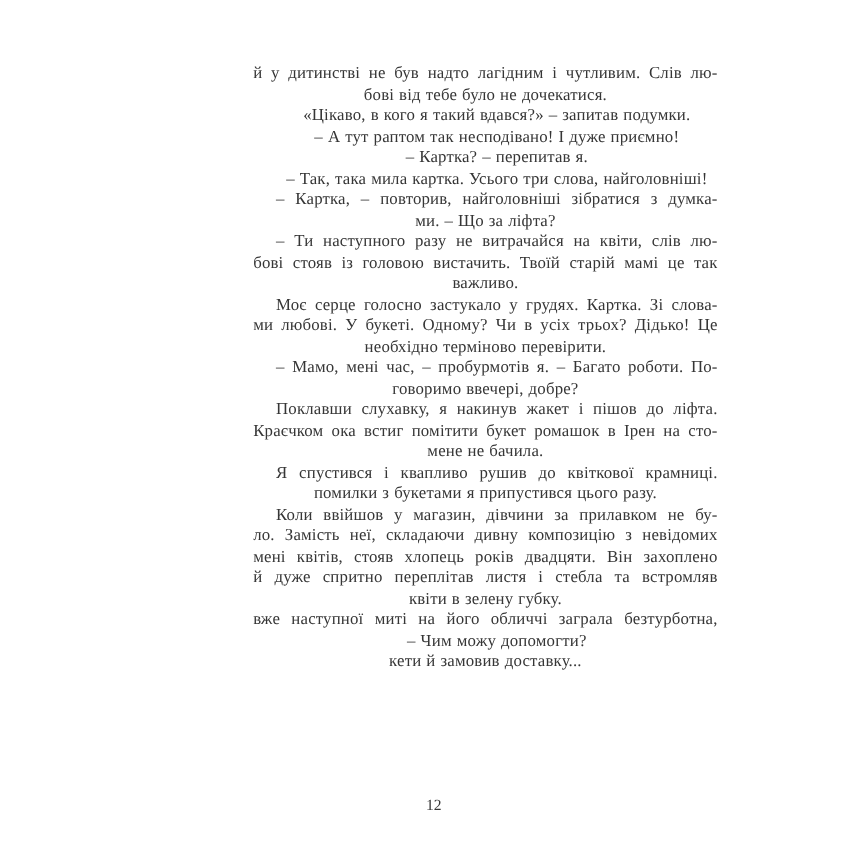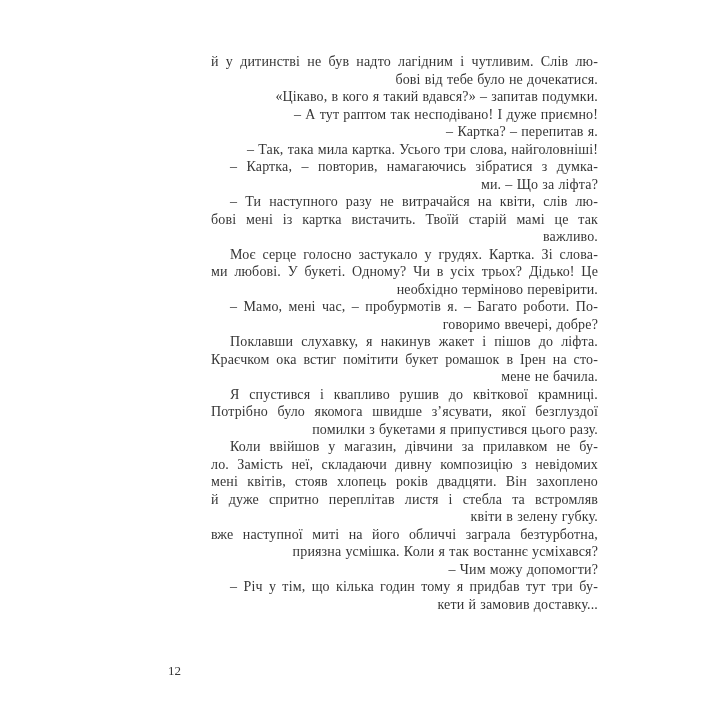--- a/index.html
+++ b/index.html
@@ -23,71 +23,69 @@
     left:168px;top:53px;
     width:387px;
     color:var(--text-color);
     font-size:14px;
     line-height:17.5px;
     margin-left:43px;
   }
   .line{
     height:17.5px;
     overflow:hidden;
-    text-align:right;
+    text-align:center;
     letter-spacing:0.15px;
     word-spacing:0.5px;
   }
   .line.j{
     text-align:justify;
     text-align-last:justify;
   }
   .line.ind{
     text-indent:19px;
   }
   .page-number{
     position:absolute;
     left:168px;top:663px;
     width:387px;
+    text-align:center;
     color:var(--text-color);
     font-size:13px;
   }
 </style>
 </head>
 <body>
 
 <div class="page">
   <main class="text-block">
       <div class="line j">й у дитинстві не був надто лагідним і чутливим. Слів лю-</div>
       <div class="line">бові від тебе було не дочекатися.</div>
       <div class="line ind">«Цікаво, в кого я такий вдався?» – запитав подумки.</div>
       <div class="line ind">– А тут раптом так несподівано! І дуже приємно!</div>
       <div class="line ind">– Картка? – перепитав я.</div>
       <div class="line ind">– Так, така мила картка. Усього три слова, найголовніші!</div>
-      <div class="line j ind">– Картка, – повторив, намагаючись зібратися з думка-</div>
+      <div class="line j ind">– Картка, – повторив, найголовніші зібратися з думка-</div>
       <div class="line">ми. – Що за ліфта?</div>
       <div class="line j ind">– Ти наступного разу не витрачайся на квіти, слів лю-</div>
-      <div class="line j">бові мені із картка вистачить. Твоїй старій мамі це так</div>
+      <div class="line j">бові стояв із головою вистачить. Твоїй старій мамі це так</div>
       <div class="line">важливо.</div>
       <div class="line j ind">Моє серце голосно застукало у грудях. Картка. Зі слова-</div>
       <div class="line j">ми любові. У букеті. Одному? Чи в усіх трьох? Дідько! Це</div>
       <div class="line">необхідно терміново перевірити.</div>
       <div class="line j ind">– Мамо, мені час, – пробурмотів я. – Багато роботи. По-</div>
       <div class="line">говоримо ввечері, добре?</div>
       <div class="line j ind">Поклавши слухавку, я накинув жакет і пішов до ліфта.</div>
       <div class="line j">Краєчком ока встиг помітити букет ромашок в Ірен на сто-</div>
       <div class="line">мене не бачила.</div>
       <div class="line j ind">Я спустився і квапливо рушив до квіткової крамниці.</div>
-      <div class="line j">Потрібно було якомога швидше з’ясувати, якої безглуздої</div>
       <div class="line">помилки з букетами я припустився цього разу.</div>
       <div class="line j ind">Коли ввійшов у магазин, дівчини за прилавком не бу-</div>
       <div class="line j">ло. Замість неї, складаючи дивну композицію з невідомих</div>
       <div class="line j">мені квітів, стояв хлопець років двадцяти. Він захоплено</div>
       <div class="line j">й дуже спритно переплітав листя і стебла та встромляв</div>
       <div class="line">квіти в зелену губку.</div>
       <div class="line j">вже наступної миті на його обличчі заграла безтурботна,</div>
-      <div class="line">приязна усмішка. Коли я так востаннє усміхався?</div>
       <div class="line ind">– Чим можу допомогти?</div>
-      <div class="line j ind">– Річ у тім, що кілька годин тому я придбав тут три бу-</div>
       <div class="line">кети й замовив доставку...</div>
     </main>
   <div class="page-number">12</div>
 </div>
 
 </body></html>

